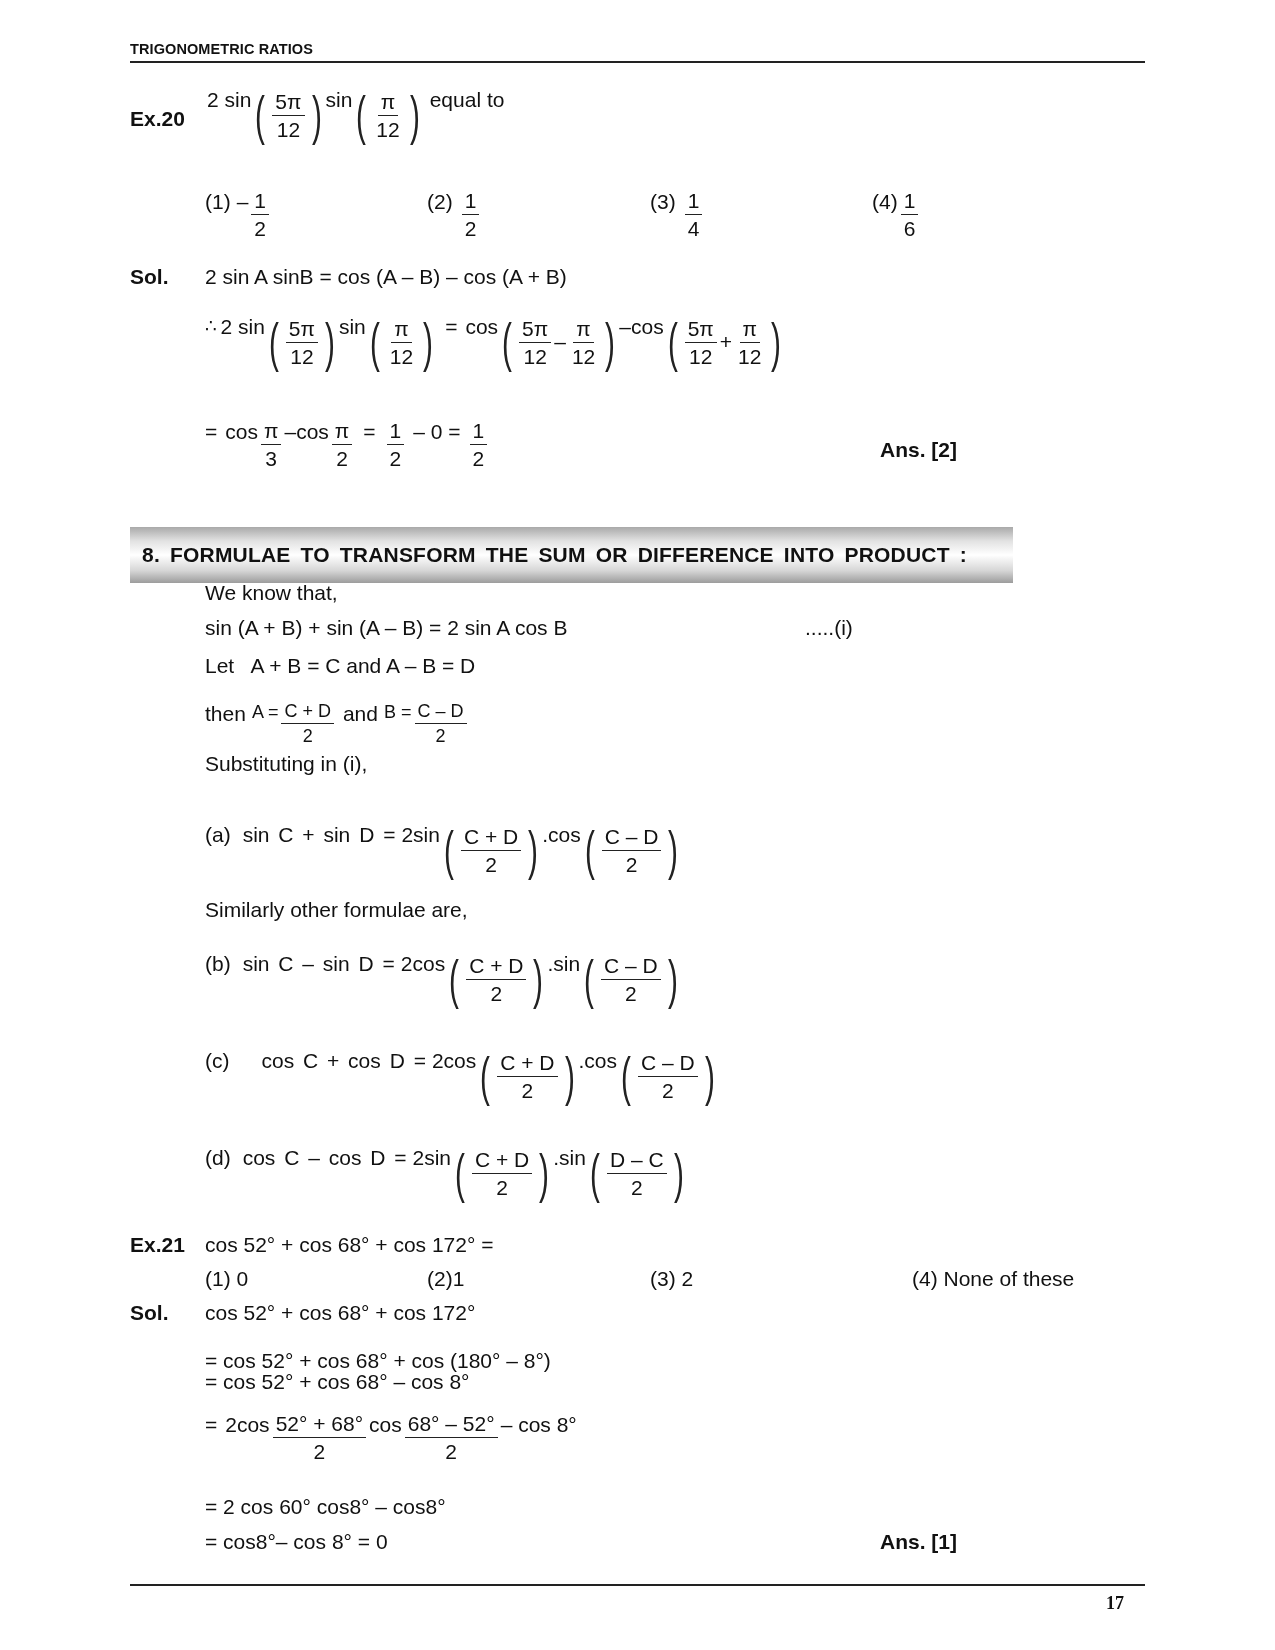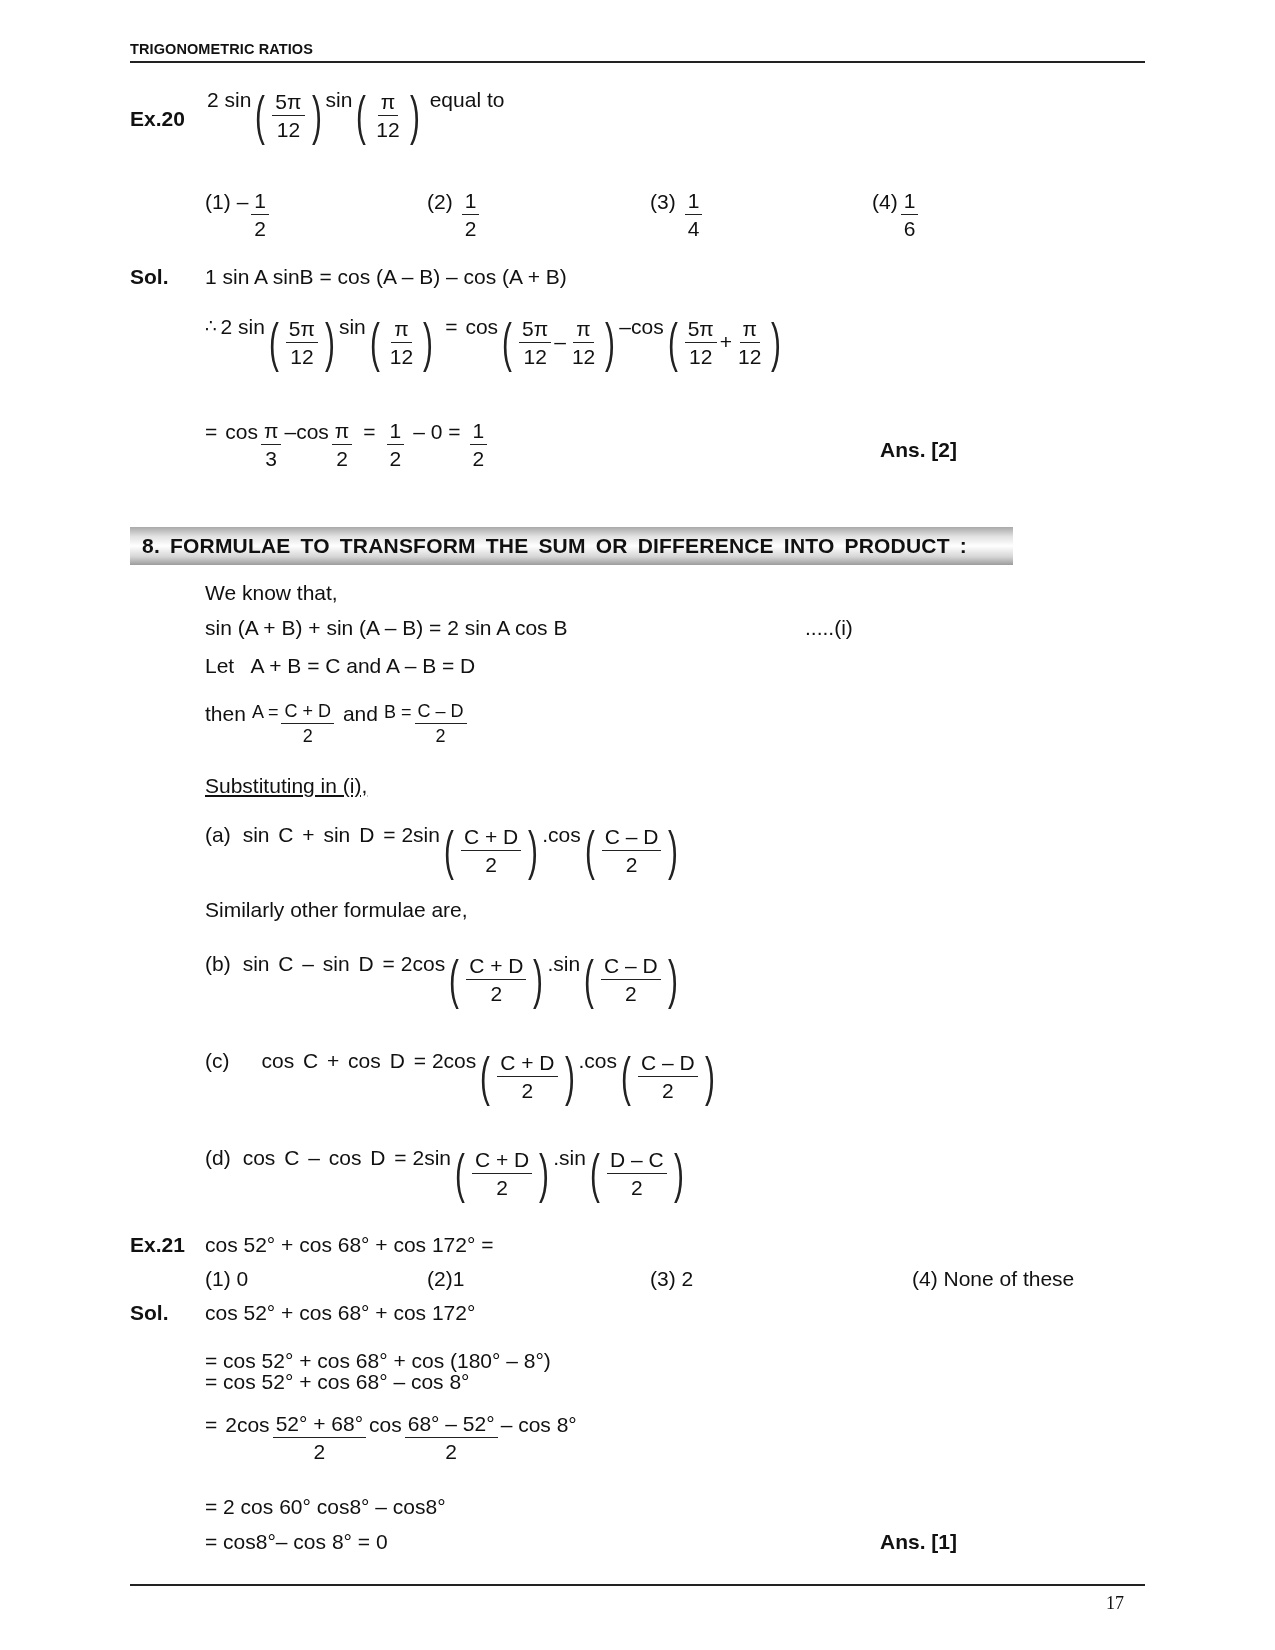--- a/index.html
+++ b/index.html
@@ -11,26 +11,26 @@
   .lbl { font-weight:bold; font-size:21px; }
   .txt { font-size:21px; }
   .math { font-size:21px; display:flex; }
   .frac { display:inline-flex; flex-direction:column; align-items:center; margin:0 3px; line-height:1; }
   .frac .num { padding:0 3px 3px 3px; border-bottom:1.3px solid #222; }
   .frac .den { padding:3px 3px 0 3px; }
   .paren { display:inline-flex; align-items:center; }
   .paren::before, .paren::after { font-size:54px; font-weight:100; line-height:1; color:#222; transform:scaleX(0.55); display:inline-block; }
   .paren::before { content:"("; }
   .paren::after { content:")"; }
-  .band { position:absolute; left:130px; top:527px; width:883px; height:38px;
+  .band { position:absolute; left:130px; top:527px; width:883px; height:56px;
           background:linear-gradient(to bottom,#a9a9a9 0%,#e2e2e2 25%,#ffffff 50%,#d6d6d6 78%,#9c9c9c 100%);
           display:flex; align-items:center; }
   .band span { font-weight:bold; font-size:21px; margin-left:12px; word-spacing:4px; letter-spacing:0.2px; }
   .ans { font-weight:bold; font-size:21px; }
-  .pagenum { font-family:"Liberation Serif", "DejaVu Serif", serif; font-weight:normal; font-size:18px; }
+  .pagenum { font-family:"Liberation Serif", "DejaVu Serif", serif; font-weight:bold; font-size:18px; }
   .sp { display:inline-block; width:6px; }
 </style>
 </head>
 <body>
 
 <div class="abs hdr-title">TRIGONOMETRIC RATIOS</div>
 <div class="rule" style="left:130px; top:61px; width:1015px; height:2px;"></div>
 
 <div class="abs lbl" style="left:130px; top:107px;">Ex.20</div>
 <div class="abs math" style="left:207px; top:88px;">
@@ -79,21 +79,21 @@
 </div>
 <div class="abs math" style="left:872px; top:190px;">
   <span>(4)</span>
   <span class="frac">
       <span class="num">1</span>
       <span class="den">6</span>
     </span>
 </div>
 
 <div class="abs lbl" style="left:130px; top:265px;">Sol.</div>
-<div class="abs txt" style="left:205px; top:265px;">1 sin A sinB = cos (A – B) – cos (A + B)</div>
+<div class="abs txt" style="left:205px; top:265px;">2 sin A sinB = cos (A – B) – cos (A + B)</div>
 
 <div class="abs math" style="left:205px; top:315px;">
   <span style="font-size:18px; margin-right:4px;">∴</span>
   <span>2 sin</span>
   <span class="paren">
       <span class="frac">
         <span class="num">5π</span>
         <span class="den">12</span>
       </span>
     </span>
@@ -175,21 +175,21 @@
       <span class="den">2</span>
     </span>
   <span style="margin:0 6px;">and</span>
   <span style="font-size:18px;">B =</span>
   <span class="frac" style="font-size:18px;">
       <span class="num">C – D</span>
       <span class="den">2</span>
     </span>
 </div>
 
-<div class="abs txt" style="left:205px; top:774px;text-decoration:underline;">Substituting in (i),</div>
+<div class="abs txt" style="left:205px; top:752px;">Substituting in (i),</div>
 
 <div class="abs math" style="left:205px; top:823px;">
   <span style="margin-right:12px;">(a)</span>
   <span style="margin-right:6px; word-spacing:3px;">sin C + sin D =</span>
   <span>2sin</span>
   <span class="paren">
       <span class="frac">
         <span class="num">C + D</span>
         <span class="den">2</span>
       </span>

